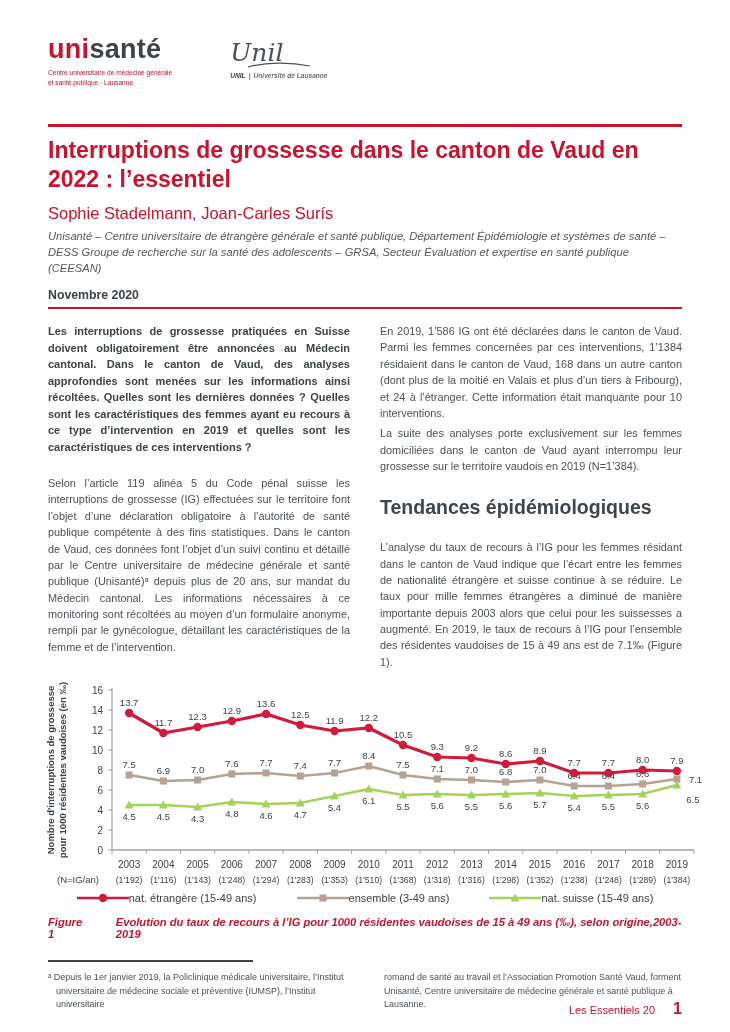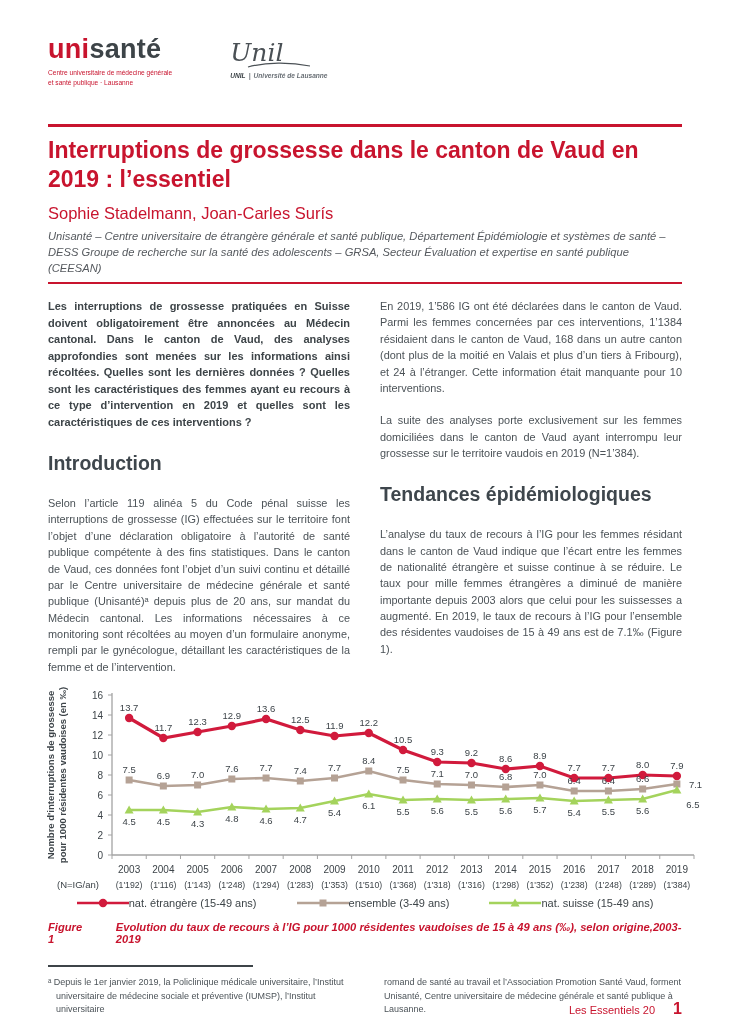--- a/index.html
+++ b/index.html
@@ -32,21 +32,21 @@
   .authors { margin-top:9px; font-size:16.5px; color:#c8142e; }
   .affiliation { margin-top:6px; font-style:italic; font-size:11.2px; line-height:1.42; color:#55595e; }
   .date { margin-top:11px; font-size:12.3px; font-weight:bold; color:#3d4448; }
 
   
   .columns { display:flex; gap:30px; margin-top:14px; }
   .col { flex:1; min-width:0; }
   .lead { font-weight:bold; font-size:11px; line-height:1.5; text-align:justify; color:#3d4448; }
   h2 { margin-top:22px; font-size:19.5px; color:#3e464c; font-weight:bold; }
   p.body { margin-top:20px; font-size:10.9px; line-height:1.5; text-align:justify; color:#4b5257; }
-  p.body + p.body { margin-top:16px; }
+  p.body + p.body { margin-top:4px; }
 
   
   .chart-wrap { margin-left:-48px; width:730px; margin-top:8px; }
   svg { font-family:"Liberation Sans","DejaVu Sans",sans-serif; display:block; }
   .legend { display:flex; justify-content:center; gap:40px; margin-top:2px; }
   .legend-item { display:flex; align-items:center; font-size:11px; color:#3d4448; }
 
   
   .caption { display:flex; gap:26px; margin-top:12px; color:#c8142e; font-style:italic; font-weight:bold; font-size:11.2px; }
   .foot-rule { width:205px; height:2px; background:#3d4448; margin-top:20px; }
@@ -78,29 +78,29 @@
       <div class="caption">
         <span class="b">UNIL</span>
         <span>|</span>
         <span>Université de Lausanne</span>
       </div>
     </div>
   </div>
 
   <div class="rule-red-thick"></div>
 
-  <h1>Interruptions de grossesse dans le canton de Vaud en 2019 : l’essentiel</h1>
+  <h1>Interruptions de grossesse dans le canton de Vaud en 2022 : l’essentiel</h1>
   <div class="authors">Sophie Stadelmann, Joan-Carles Surís</div>
   <div class="affiliation">Unisanté – Centre universitaire de étrangère générale et santé publique, Département Épidémiologie et systèmes de santé – DESS Groupe de recherche sur la santé des adolescents – GRSA, Secteur Évaluation et expertise en santé publique (CEESAN)</div>
+  <div class="date">Novembre 2020</div>
   <div class="rule-red-thin"></div>
 
   <div class="columns">
     <div class="col">
       <p class="lead">Les interruptions de grossesse pratiquées en Suisse doivent obligatoirement être annoncées au Médecin cantonal. Dans le canton de Vaud, des analyses approfondies sont menées sur les informations ainsi récoltées. Quelles sont les dernières données ? Quelles sont les caractéristiques des femmes ayant eu recours à ce type d’intervention en 2019 et quelles sont les caractéristiques de ces interventions ?</p>
-      <h2>Introduction</h2>
       <p class="body">Selon l’article 119 alinéa 5 du Code pénal suisse les interruptions de grossesse (IG) effectuées sur le territoire font l’objet d’une déclaration obligatoire à l’autorité de santé publique compétente à des fins statistiques. Dans le canton de Vaud, ces données font l’objet d’un suivi continu et détaillé par le Centre universitaire de médecine générale et santé publique (Unisanté)ᵃ depuis plus de 20 ans, sur mandat du Médecin cantonal. Les informations nécessaires à ce monitoring sont récoltées au moyen d’un formulaire anonyme, rempli par le gynécologue, détaillant les caractéristiques de la femme et de l’intervention.</p>
     </div>
     <div class="col">
       <p class="body" style="margin-top:0">En 2019, 1’586 IG ont été déclarées dans le canton de Vaud. Parmi les femmes concernées par ces interventions, 1’1384 résidaient dans le canton de Vaud, 168 dans un autre canton (dont plus de la moitié en Valais et plus d’un tiers à Fribourg), et 24 à l’étranger. Cette information était manquante pour 10 interventions.</p>
       <p class="body">La suite des analyses porte exclusivement sur les femmes domiciliées dans le canton de Vaud ayant interrompu leur grossesse sur le territoire vaudois en 2019 (N=1’384).</p>
       <h2>Tendances épidémiologiques</h2>
       <p class="body">L’analyse du taux de recours à l’IG pour les femmes résidant dans le canton de Vaud indique que l’écart entre les femmes de nationalité étrangère et suisse continue à se réduire. Le taux pour mille femmes étrangères a diminué de manière importante depuis 2003 alors que celui pour les suissesses a augmenté. En 2019, le taux de recours à l’IG pour l’ensemble des résidentes vaudoises de 15 à 49 ans est de 7.1‰ (Figure 1).</p>
     </div>
   </div>
 

